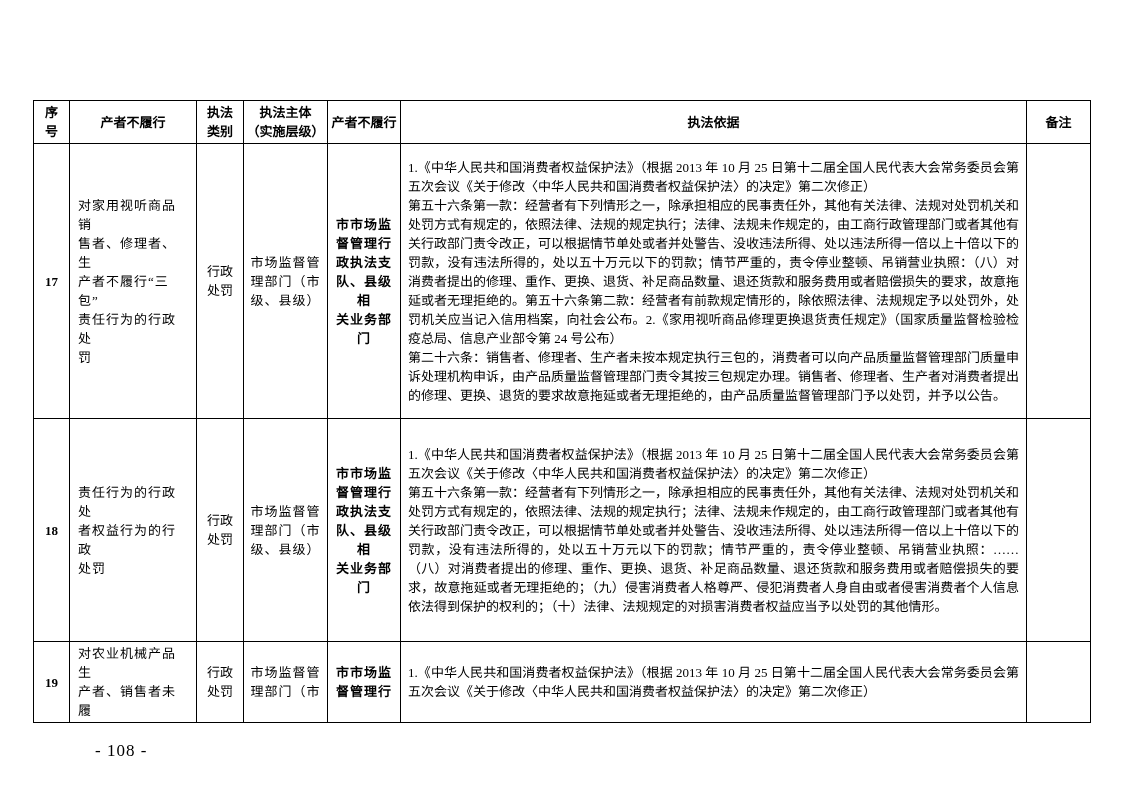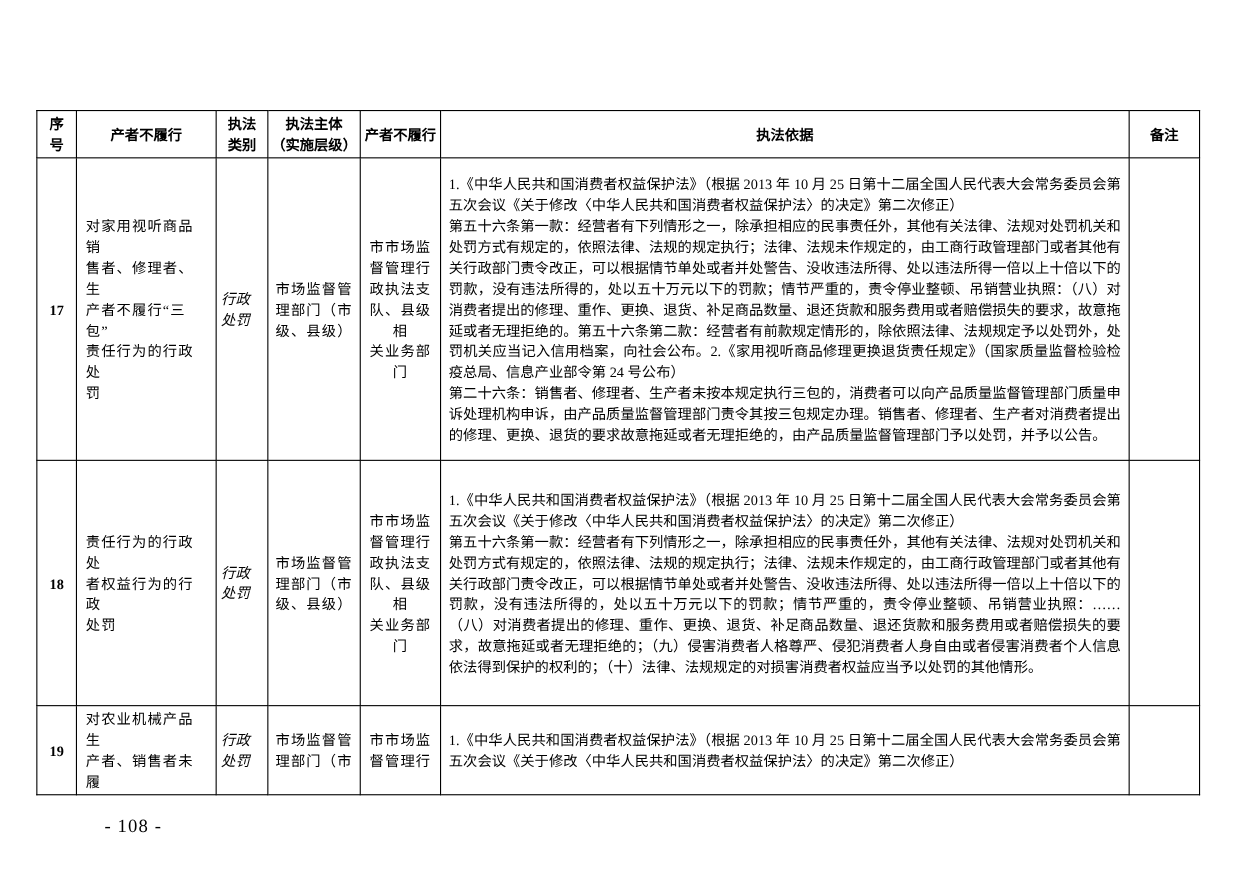--- a/index.html
+++ b/index.html
@@ -35,23 +35,23 @@
     box-sizing: border-box;
   }
   .law-table th {
     font-weight: bold;
     text-align: center;
     height: 32px;
     padding: 2px 1px;
   }
   td.c-no   { text-align: center; font-weight: bold; }
   td.c-name { text-align: left; padding: 2px 8px; letter-spacing: 1px; }
-  td.c-cat  { text-align: left; font-style: italic; }
+  td.c-cat  { text-align: center; }
   td.c-subj { text-align: center; padding: 2px 3px; letter-spacing: 1px; }
-  td.c-agy  { text-align: center; padding: 2px 2px; letter-spacing: 1px; }
+  td.c-agy  { text-align: center; padding: 2px 2px; letter-spacing: 1px; font-weight: bold; }
   td.c-basis {
     text-align: justify;
     vertical-align: middle;
     padding: 3px 7px;
     font-family: Liberation Serif, serif;
   }
   td.c-remark { }
   tr.row-17 { height: 275px; }
   tr.row-18 { height: 223px; }
   tr.row-19 { height: 51px; }

